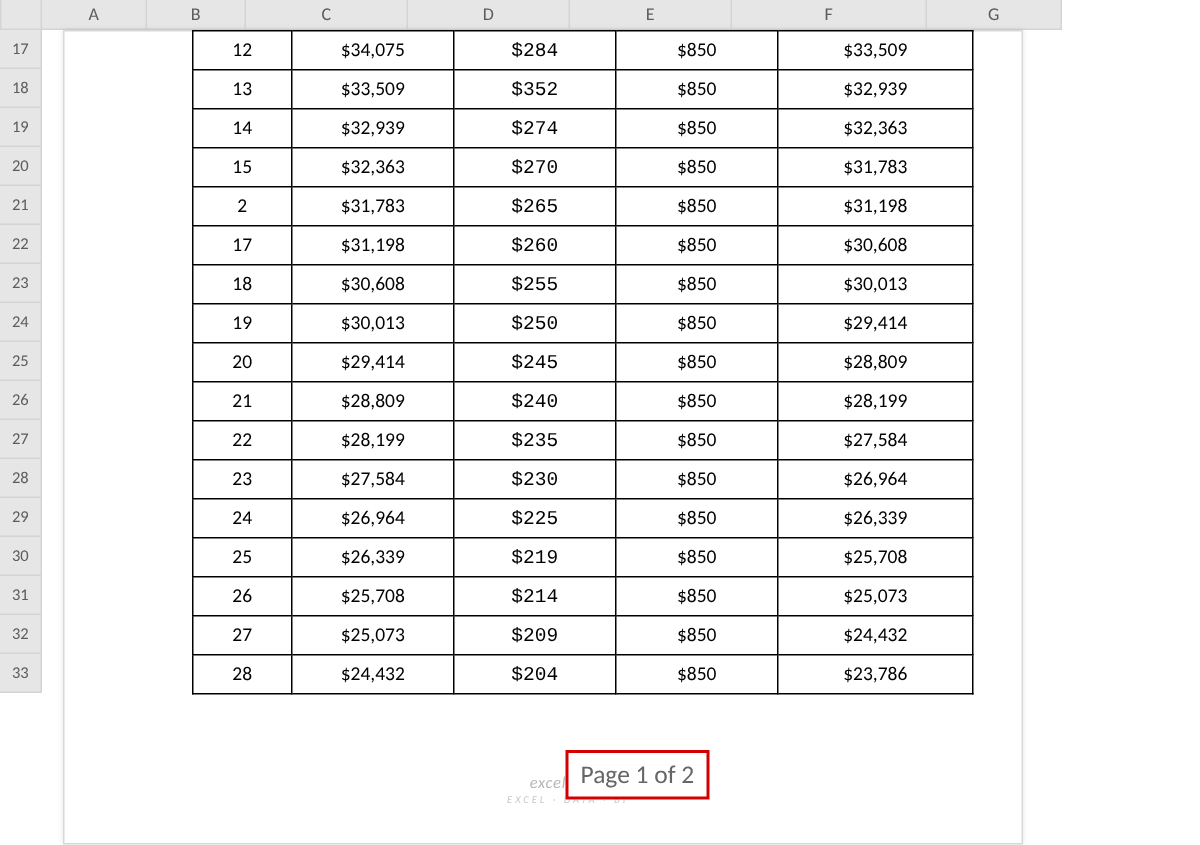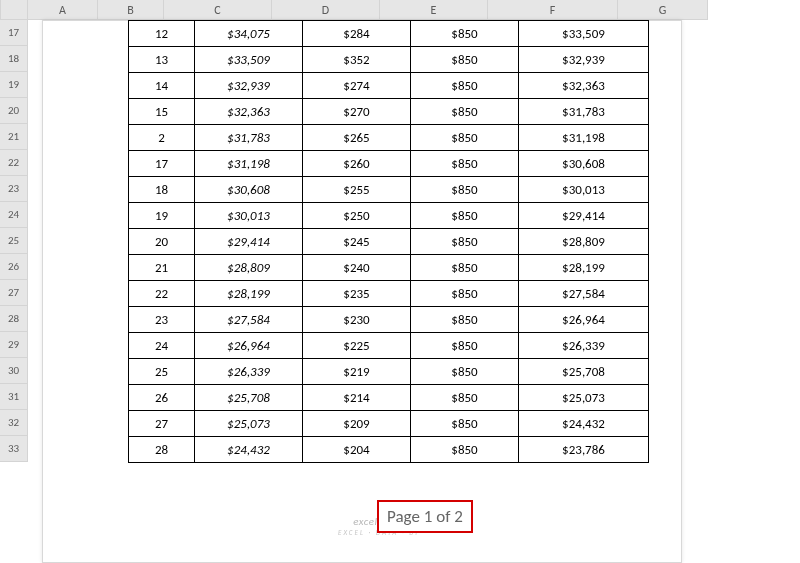--- a/index.html
+++ b/index.html
@@ -52,22 +52,22 @@
     }
     .data-table td {
       border: 1px solid #000;
       text-align: center;
       height: 26px;
       font-size: 13px;
       color: #000;
       background: #fff;
     }
     .c-b { width: 66px; }
-    .c-c { width: 108px; font-style: italic; }
-    .c-d { width: 108px; }
+    .c-c { width: 108px; }
+    .c-d { width: 108px; font-family: Liberation Mono, monospace; }
     .c-e { width: 108px; margin-top: 17px; }
     .c-f { width: 130px; }
     .row-headers {
       position: absolute;
       top: 20px;
       left: 0;
       width: 28px;
     }
     .footer-box {
       position: absolute;

